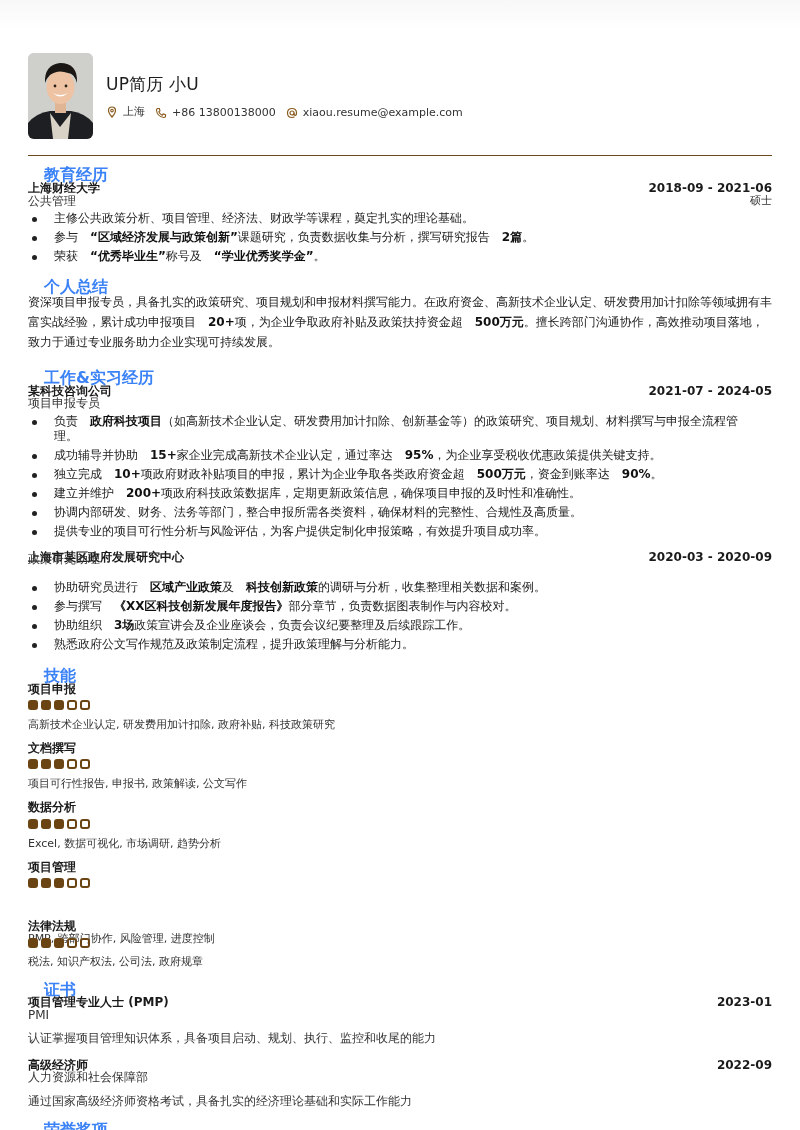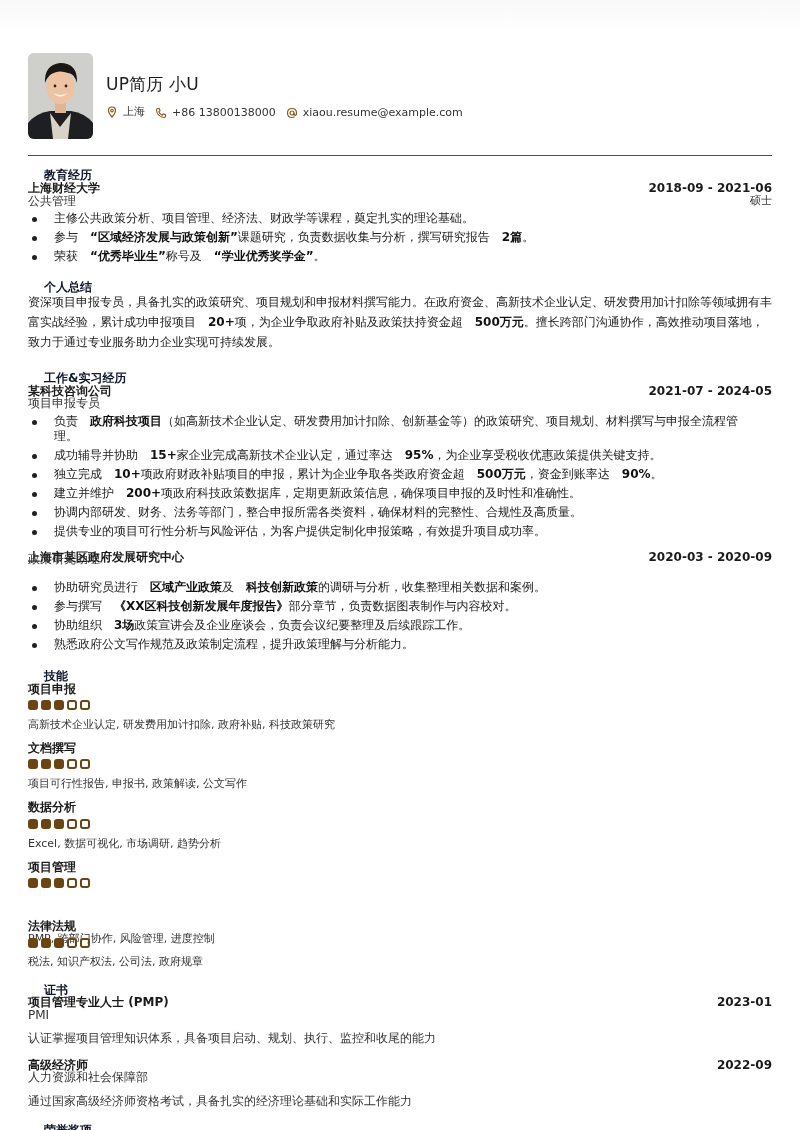--- a/index.html
+++ b/index.html
@@ -10,21 +10,21 @@
 
   .header { position: absolute; top: 53px; left: 0; height: 86px; width: 744px; }
   .photo { position: absolute; left: 0; top: 0; width: 65px; height: 86px; border-radius: 6px; overflow: hidden; background: #d4d4d2; }
   .name { position: absolute; left: 78px; top: 20px; font-size: 17px; color: #1c1c1c; letter-spacing: 0.2px; }
   .contacts { position: absolute; left: 78px; top: 51px; font-size: 11px; color: #333; display: flex; align-items: flex-end; gap: 6px; white-space: nowrap; }
   .contacts .ic { width: 12px; height: 12px; display: inline-block; }
   .contacts .item { display: inline-flex; align-items: center; gap: 5px; margin-right: 4px; }
 
   .rule { position: absolute; top: 155px; left: 0; width: 744px; height: 1px; background: #6b4a22; }
 
-  .sec-title { position: absolute; left: 0; font-size: 12px; font-weight: bold; color: #0f172a; line-height: 14px; padding-left: 16px; }
+  .sec-title { position: absolute; left: 0; font-size: 16px; font-weight: bold; color: #3b82f6; line-height: 14px; padding-left: 16px; }
   .row { position: absolute; left: 0; width: 744px; height: 14px; }
   .org { position: absolute; left: 0; top: 0; font-size: 12px; font-weight: bold; color: #1a1a1a; line-height: 14px; }
   .date { position: absolute; right: 0; top: 0; font-size: 12px; font-weight: bold; color: #1a1a1a; line-height: 14px; }
   .sub { position: absolute; left: 0; font-size: 12px; color: #333; line-height: 14px; }
   .sub-r { position: absolute; right: 0; font-size: 11px; color: #333; line-height: 14px; }
 
   ul.bul { position: absolute; left: 0; width: 730px; list-style: none; }
   ul.bul li { position: relative; padding-left: 26px; font-size: 12px; line-height: 15px; color: #222; margin-bottom: 4px; }
   ul.bul li::before { content: ""; position: absolute; left: 4px; top: 6px; width: 5px; height: 5px; border-radius: 50%; background: #222; }
   b { font-weight: bold; color: #111; margin-left: 12px; }

